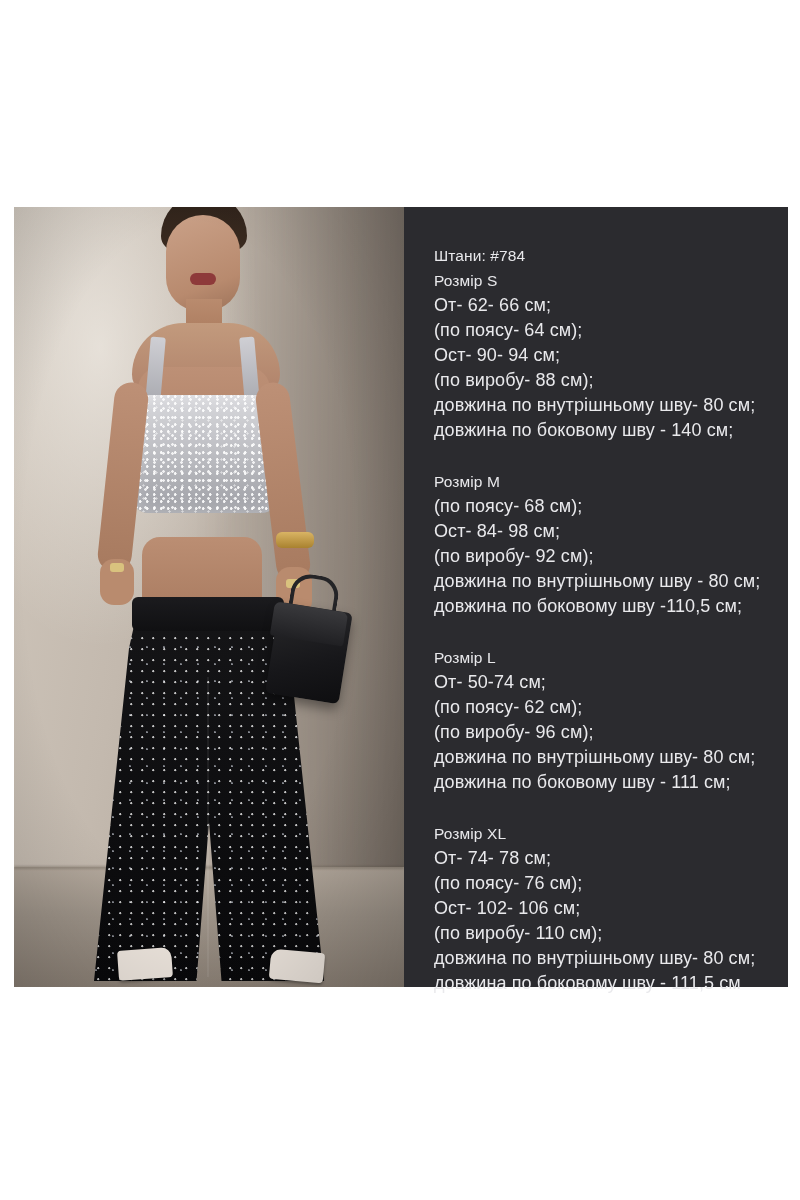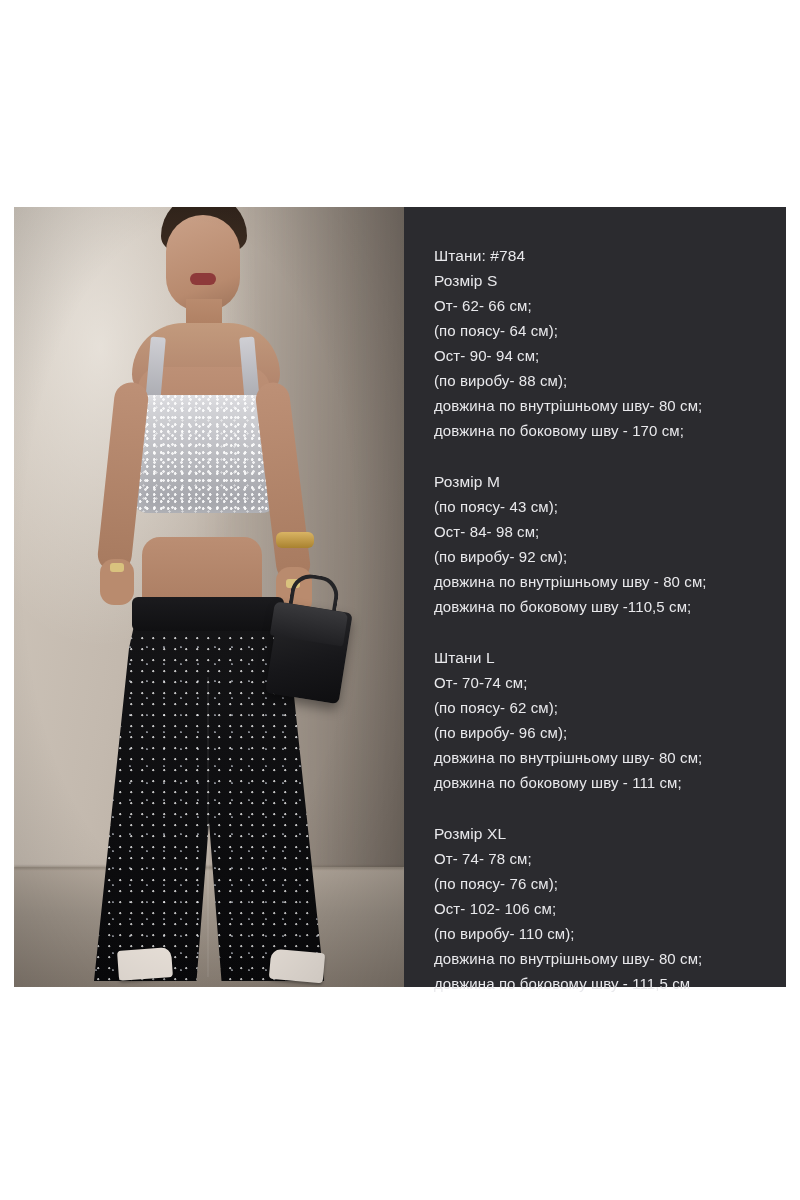--- a/index.html
+++ b/index.html
@@ -247,21 +247,21 @@
   .specs {
     flex: 1 1 auto;
     background: #2b2b2f;
     color: #e9e9ec;
     padding: 36px 28px 28px 30px;
     box-sizing: border-box;
   }
   .spec-block { margin-bottom: 26px; }
   .spec-block:last-child { margin-bottom: 0; margin-top: 24px; }
   .spec-line {
-    font-size: 15px;
+    font-size: 18px;
     line-height: 25px;
     letter-spacing: 0.1px;
     white-space: nowrap;
   }
   .spec-title {
     font-size: 15.5px;
     line-height: 25px;
     letter-spacing: 0.1px;
   }
 </style>
@@ -318,35 +318,35 @@
     <div class="specs">
 
       <div class="spec-block">
         <div class="spec-title">Штани: #784</div>
         <div class="spec-title">Розмір S</div>
         <div class="spec-line">От- 62- 66 см;</div>
         <div class="spec-line">(по поясу- 64 см);</div>
         <div class="spec-line">Ост- 90- 94 см;</div>
         <div class="spec-line">(по виробу- 88 см);</div>
         <div class="spec-line">довжина по внутрішньому шву- 80 см;</div>
-        <div class="spec-line">довжина по боковому шву - 170 см;</div>
+        <div class="spec-line">довжина по боковому шву - 140 см;</div>
       </div>
 
       <div class="spec-block">
         <div class="spec-title">Розмір M</div>
-        <div class="spec-line">(по поясу- 43 см);</div>
+        <div class="spec-line">(по поясу- 68 см);</div>
         <div class="spec-line">Ост- 84- 98 см;</div>
         <div class="spec-line">(по виробу- 92 см);</div>
         <div class="spec-line">довжина по внутрішньому шву - 80 см;</div>
         <div class="spec-line">довжина по боковому шву -110,5 см;</div>
       </div>
 
       <div class="spec-block">
-        <div class="spec-title">Штани L</div>
-        <div class="spec-line">От- 70-74 см;</div>
+        <div class="spec-title">Розмір L</div>
+        <div class="spec-line">От- 50-74 см;</div>
         <div class="spec-line">(по поясу- 62 см);</div>
         <div class="spec-line">(по виробу- 96 см);</div>
         <div class="spec-line">довжина по внутрішньому шву- 80 см;</div>
         <div class="spec-line">довжина по боковому шву - 111 см;</div>
       </div>
 
       <div class="spec-block">
         <div class="spec-title">Розмір XL</div>
         <div class="spec-line">От- 74- 78 см;</div>
         <div class="spec-line">(по поясу- 76 см);</div>

